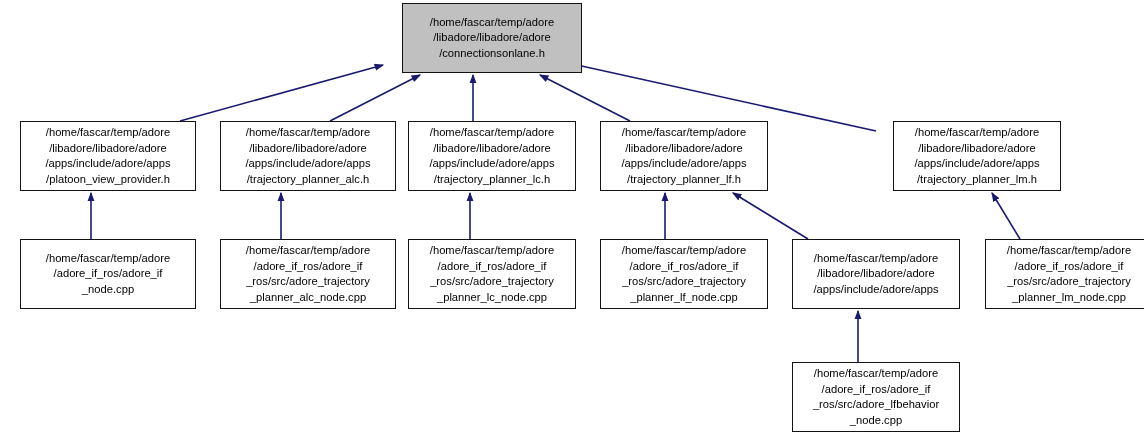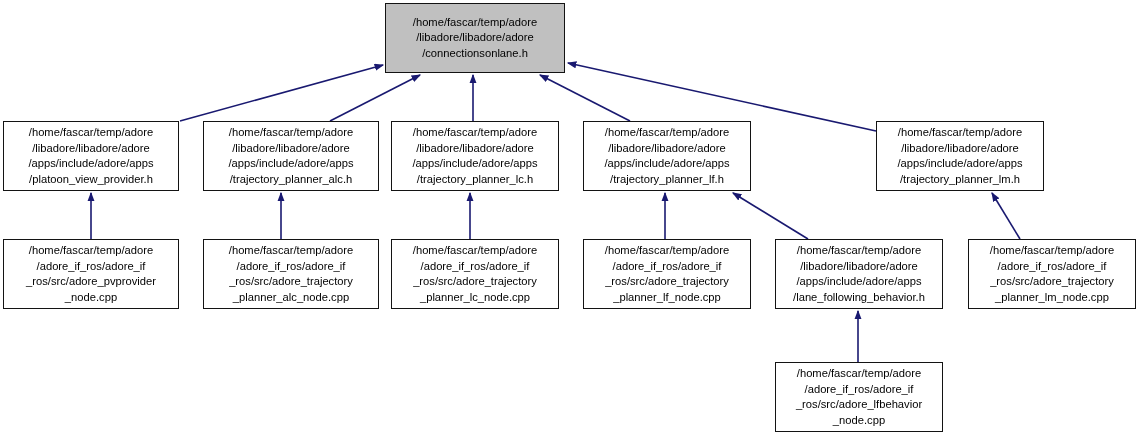--- a/index.html
+++ b/index.html
@@ -32,20 +32,21 @@
     font-size: 11.2px;
     line-height: 15.5px;
     text-align: center;
     display: flex;
     flex-direction: column;
     align-items: center;
     justify-content: center;
     white-space: pre;
     letter-spacing: 0px;
     z-index: 2;
+    margin-left: 17px;
   }
   .node.root {
     background: #c0c0c0;
     border: 1px solid #131313;
   }
   .node .ln {
     display: block;
   }
 </style>
 </head>
@@ -73,21 +74,21 @@
         <line x1="858" y1="362" x2="858" y2="311" stroke="#191970" stroke-width="1.6" marker-end="url(#arrowhead)"></line>
       </g>
   </svg>
   <div id="node-layer">
       <div class="node root" style="left: 385px; top: 3px; width: 180px; height: 70px;"><span class="ln">/home/fascar/temp/adore</span><span class="ln">/libadore/libadore/adore</span><span class="ln">/connectionsonlane.h</span></div>
       <div class="node" style="left: 3px; top: 121px; width: 176px; height: 70px;"><span class="ln">/home/fascar/temp/adore</span><span class="ln">/libadore/libadore/adore</span><span class="ln">/apps/include/adore/apps</span><span class="ln">/platoon_view_provider.h</span></div>
       <div class="node" style="left: 203px; top: 121px; width: 176px; height: 70px;"><span class="ln">/home/fascar/temp/adore</span><span class="ln">/libadore/libadore/adore</span><span class="ln">/apps/include/adore/apps</span><span class="ln">/trajectory_planner_alc.h</span></div>
       <div class="node" style="left: 391px; top: 121px; width: 168px; height: 70px;"><span class="ln">/home/fascar/temp/adore</span><span class="ln">/libadore/libadore/adore</span><span class="ln">/apps/include/adore/apps</span><span class="ln">/trajectory_planner_lc.h</span></div>
       <div class="node" style="left: 583px; top: 121px; width: 168px; height: 70px;"><span class="ln">/home/fascar/temp/adore</span><span class="ln">/libadore/libadore/adore</span><span class="ln">/apps/include/adore/apps</span><span class="ln">/trajectory_planner_lf.h</span></div>
       <div class="node" style="left: 876px; top: 121px; width: 168px; height: 70px;"><span class="ln">/home/fascar/temp/adore</span><span class="ln">/libadore/libadore/adore</span><span class="ln">/apps/include/adore/apps</span><span class="ln">/trajectory_planner_lm.h</span></div>
-      <div class="node" style="left: 3px; top: 239px; width: 176px; height: 70px;"><span class="ln">/home/fascar/temp/adore</span><span class="ln">/adore_if_ros/adore_if</span><span class="ln">_ros/src/adore_pvprovider</span><span class="ln">_node.cpp</span></div>
+      <div class="node" style="left: 3px; top: 239px; width: 176px; height: 70px;"><span class="ln">/home/fascar/temp/adore</span><span class="ln">/adore_if_ros/adore_if</span><span class="ln">_node.cpp</span></div>
       <div class="node" style="left: 203px; top: 239px; width: 176px; height: 70px;"><span class="ln">/home/fascar/temp/adore</span><span class="ln">/adore_if_ros/adore_if</span><span class="ln">_ros/src/adore_trajectory</span><span class="ln">_planner_alc_node.cpp</span></div>
       <div class="node" style="left: 391px; top: 239px; width: 168px; height: 70px;"><span class="ln">/home/fascar/temp/adore</span><span class="ln">/adore_if_ros/adore_if</span><span class="ln">_ros/src/adore_trajectory</span><span class="ln">_planner_lc_node.cpp</span></div>
       <div class="node" style="left: 583px; top: 239px; width: 168px; height: 70px;"><span class="ln">/home/fascar/temp/adore</span><span class="ln">/adore_if_ros/adore_if</span><span class="ln">_ros/src/adore_trajectory</span><span class="ln">_planner_lf_node.cpp</span></div>
-      <div class="node" style="left: 775px; top: 239px; width: 168px; height: 70px;"><span class="ln">/home/fascar/temp/adore</span><span class="ln">/libadore/libadore/adore</span><span class="ln">/apps/include/adore/apps</span><span class="ln">/lane_following_behavior.h</span></div>
+      <div class="node" style="left: 775px; top: 239px; width: 168px; height: 70px;"><span class="ln">/home/fascar/temp/adore</span><span class="ln">/libadore/libadore/adore</span><span class="ln">/apps/include/adore/apps</span></div>
       <div class="node" style="left: 968px; top: 239px; width: 168px; height: 70px;"><span class="ln">/home/fascar/temp/adore</span><span class="ln">/adore_if_ros/adore_if</span><span class="ln">_ros/src/adore_trajectory</span><span class="ln">_planner_lm_node.cpp</span></div>
       <div class="node" style="left: 775px; top: 362px; width: 168px; height: 70px;"><span class="ln">/home/fascar/temp/adore</span><span class="ln">/adore_if_ros/adore_if</span><span class="ln">_ros/src/adore_lfbehavior</span><span class="ln">_node.cpp</span></div>
     </div>
 </div>
 
 </body></html>

